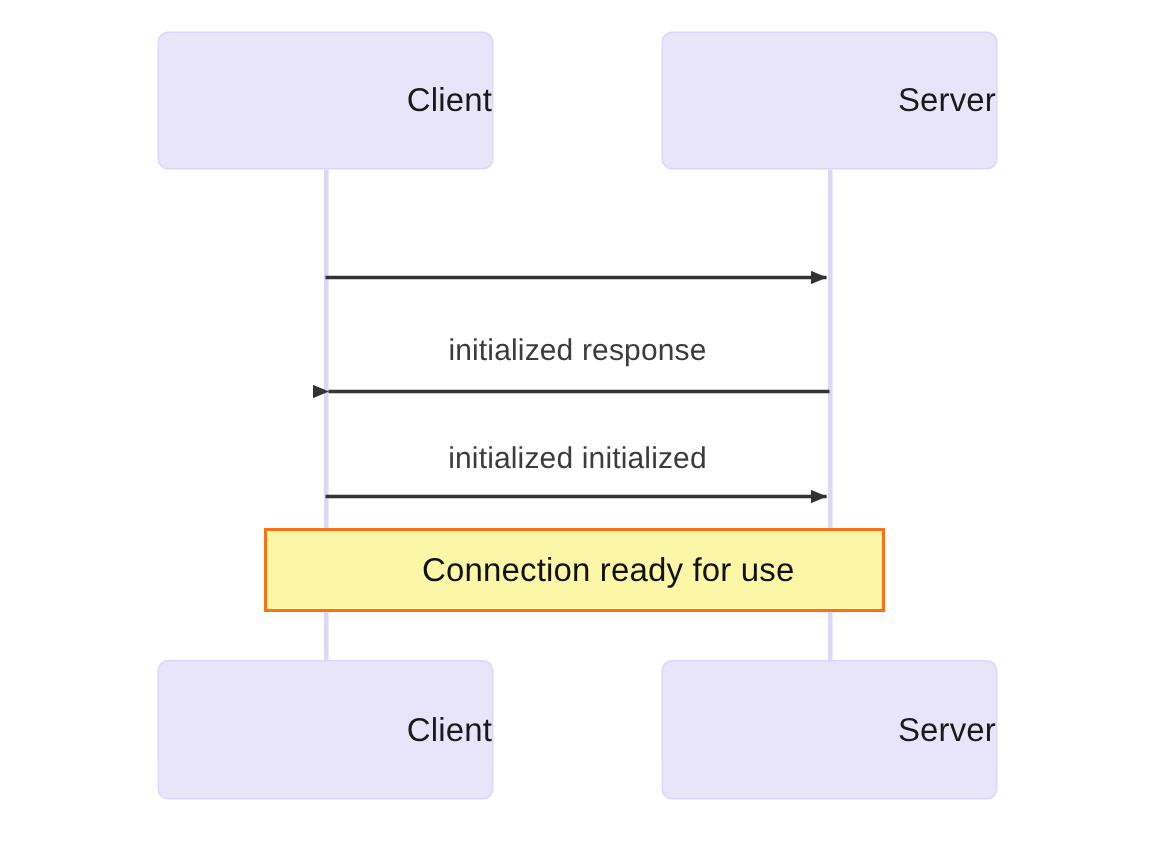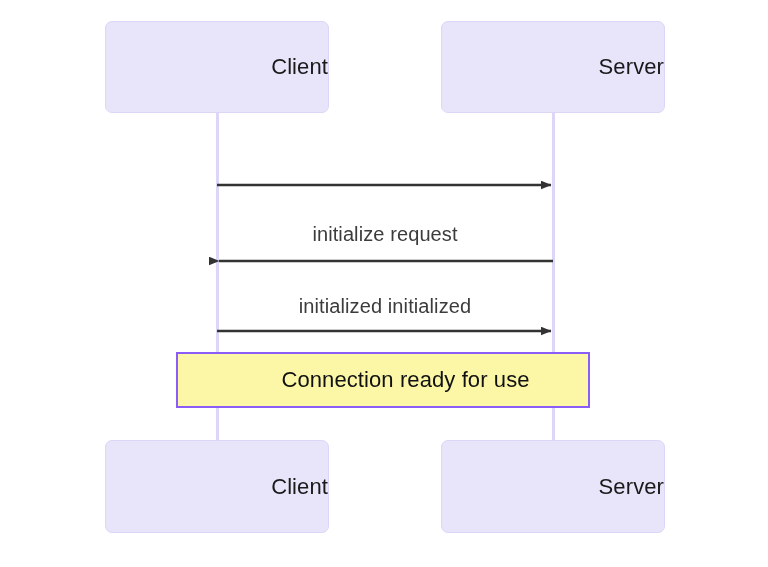--- a/index.html
+++ b/index.html
@@ -65,21 +65,21 @@
     width: 768px;
     height: 567px;
     pointer-events: none;
   }
 
   
   .note-box {
     position: absolute;
     box-sizing: border-box;
     background: #fcf6a7;
-    border: 2px solid #8b5cf6;
+    border: 2px solid #f97316;
     display: flex;
     align-items: center;
     justify-content: center;
     padding-left: 45px;
   }
   .note-label {
     font-family: "Liberation Sans", sans-serif;
     font-size: 22px;
     font-weight: 400;
     color: #111111;
@@ -114,21 +114,21 @@
     </defs>
 
     <line x1="217" y1="185" x2="551" y2="185" stroke="#333333" stroke-width="2.4" marker-end="url(#arrowhead-right)"></line>
 
     <line x1="553" y1="261" x2="219" y2="261" stroke="#333333" stroke-width="2.4" marker-end="url(#arrowhead-left)"></line>
 
     <line x1="217" y1="331" x2="551" y2="331" stroke="#333333" stroke-width="2.4" marker-end="url(#arrowhead-right)"></line>
   </svg>
 
 
-  <div class="msg-label" style="left:217px; top:223px; width:336px;">initialize request</div>
+  <div class="msg-label" style="left:217px; top:223px; width:336px;">initialized response</div>
 
   <div class="msg-label" style="left:217px; top:295px; width:336px;">initialized initialized</div>
 
   <div class="note-box" style="left:176px; top:352px; width:414px; height:56px;">
     <span class="note-label">Connection ready for use</span>
   </div>
 
   <div class="participant-box" style="left:105px; top:440px; width:224px; height:93px;">
     <span class="participant-label">Client</span>
   </div>

